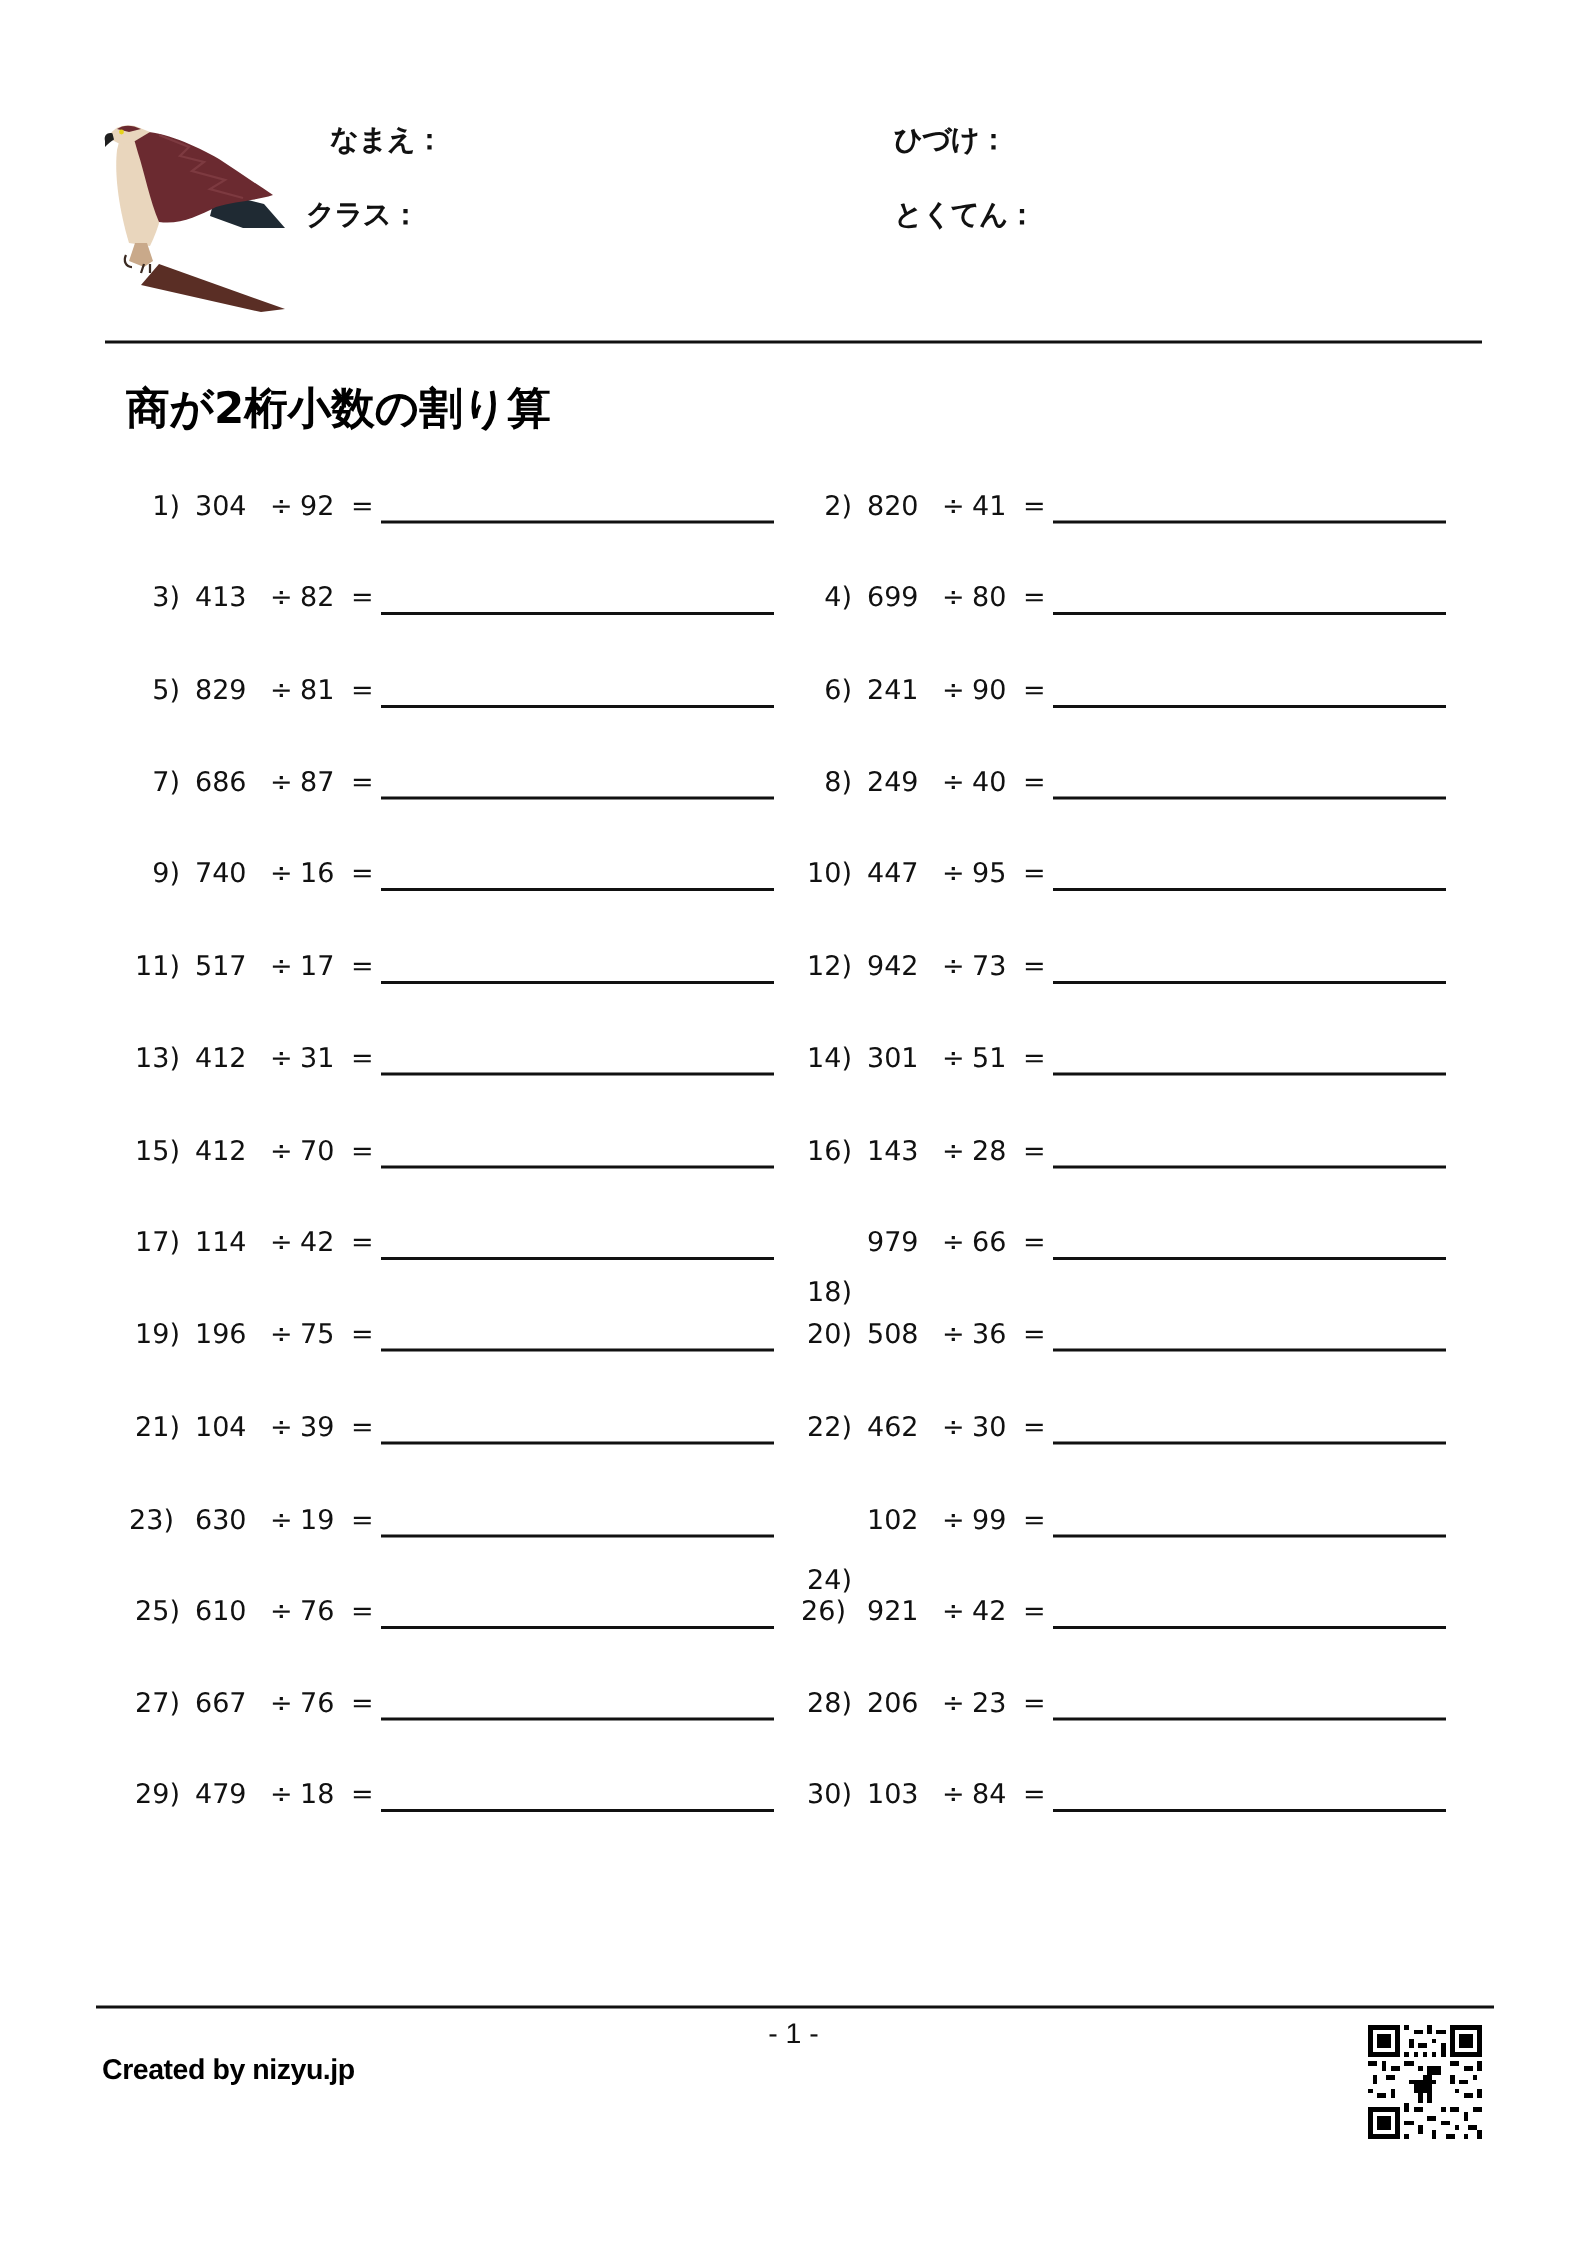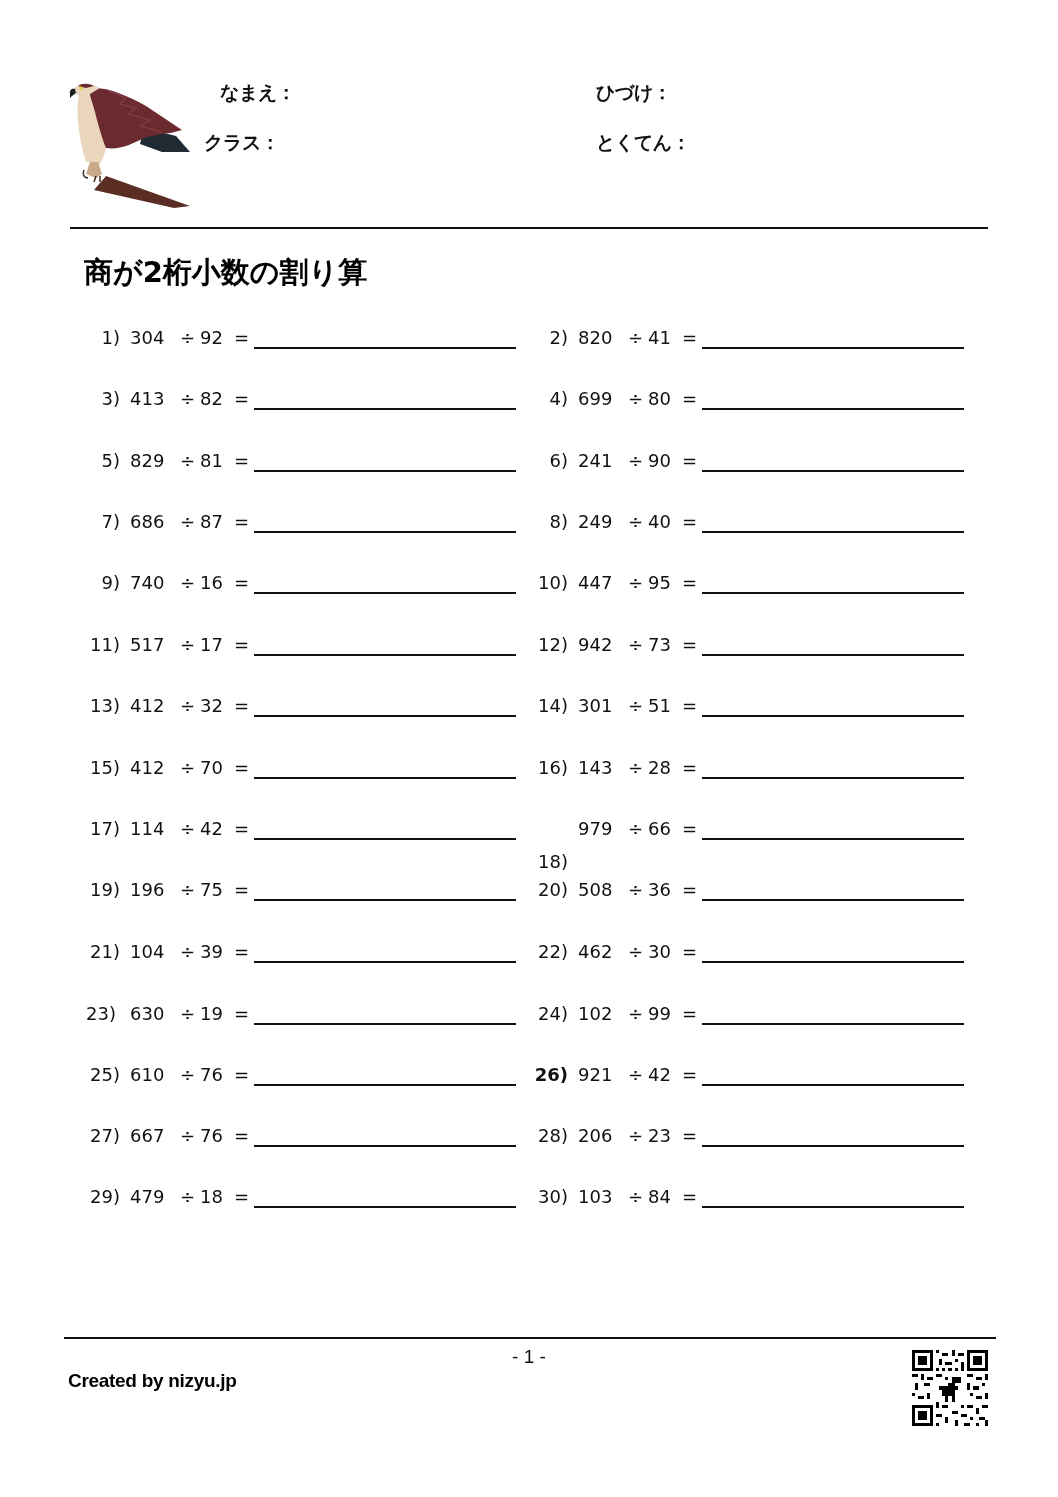--- a/index.html
+++ b/index.html
@@ -274,21 +274,21 @@
     <span class="op">÷</span>
     <span class="b">73</span>
     <span class="eq">=</span>
     <input class="ans" type="text" style="">
   </div>
 
   <div class="prob" style="left:82px; top:695px; width:440px;">
     <span class="num" style="right: auto; left: 0px; width: 38px; text-align: right;">13)</span>
     <span class="a">412</span>
     <span class="op">÷</span>
-    <span class="b">32</span>
+    <span class="b">31</span>
     <span class="eq">=</span>
     <input class="ans" type="text" style="">
   </div>
   <div class="prob" style="left:530px; top:695px; width:440px;">
     <span class="num" style="right: auto; left: 0px; width: 38px; text-align: right;">14)</span>
     <span class="a">301</span>
     <span class="op">÷</span>
     <span class="b">51</span>
     <span class="eq">=</span>
     <input class="ans" type="text" style="">
@@ -364,38 +364,38 @@
 
   <div class="prob" style="left:82px; top:1003px; width:440px;">
     <span class="num" style="right: auto; left: 0px; width: 38px; text-align: center;">23)</span>
     <span class="a">630</span>
     <span class="op">÷</span>
     <span class="b">19</span>
     <span class="eq">=</span>
     <input class="ans" type="text" style="">
   </div>
   <div class="prob" style="left:530px; top:1003px; width:440px;">
-    <span class="num" style="right: auto; left: 0px; width: 38px; text-align: right;">24)</span>
+    <span class="num" style="right: auto; left: 0px; width: 38px; text-align: right; margin-top: 40px;">24)</span>
     <span class="a">102</span>
     <span class="op">÷</span>
     <span class="b">99</span>
     <span class="eq">=</span>
     <input class="ans" type="text" style="">
   </div>
 
   <div class="prob" style="left:82px; top:1064px; width:440px;">
     <span class="num" style="right: auto; left: 0px; width: 38px; text-align: right;">25)</span>
     <span class="a">610</span>
     <span class="op">÷</span>
     <span class="b">76</span>
     <span class="eq">=</span>
     <input class="ans" type="text" style="">
   </div>
   <div class="prob" style="left:530px; top:1064px; width:440px;">
-    <span class="num" style="right: auto; left: 0px; width: 38px; text-align: right; font-weight: bold;">26)</span>
+    <span class="num" style="right: auto; left: 0px; width: 38px; text-align: center;">26)</span>
     <span class="a">921</span>
     <span class="op">÷</span>
     <span class="b">42</span>
     <span class="eq">=</span>
     <input class="ans" type="text" style="">
   </div>
 
   <div class="prob" style="left:82px; top:1125px; width:440px;">
     <span class="num" style="right: auto; left: 0px; width: 38px; text-align: right;">27)</span>
     <span class="a">667</span>

